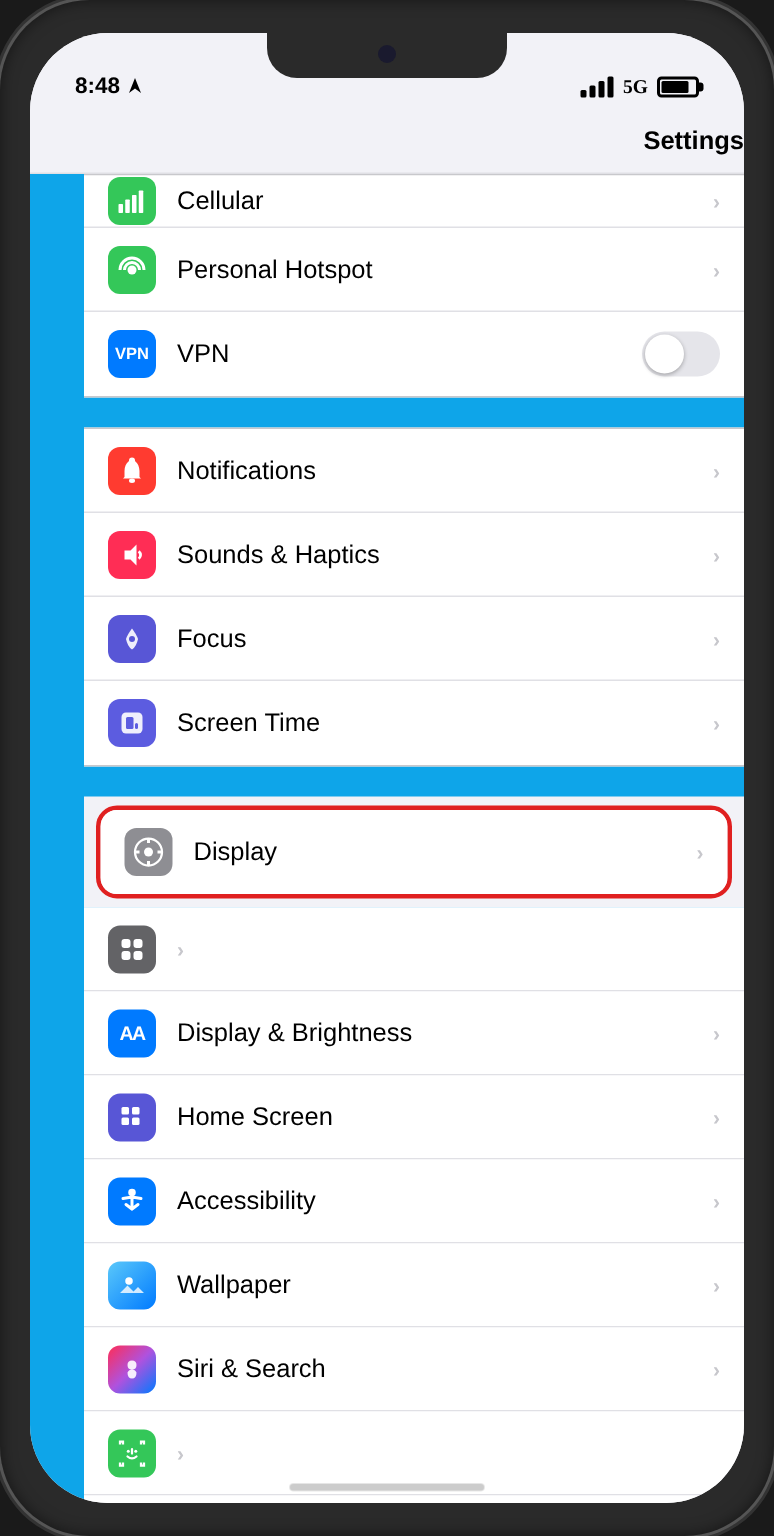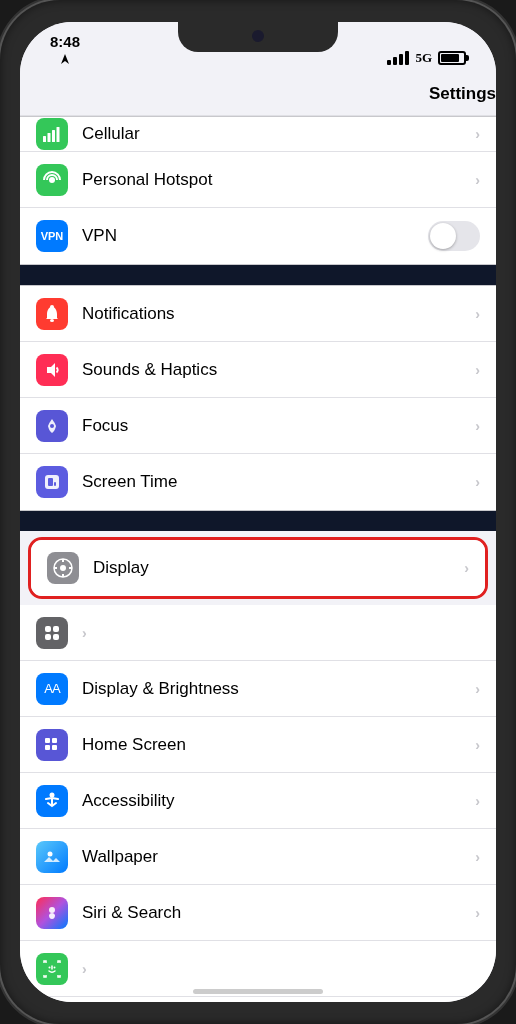--- a/index.html
+++ b/index.html
@@ -90,21 +90,20 @@
       border-radius: 50%;
     }
 
     .status-left {
       font-size: 15px;
       font-weight: 600;
       color: #000;
       display: flex;
       align-items: center;
       gap: 4px;
-      flex-direction: column;
     }
 
     .status-right {
       display: flex;
       align-items: center;
       gap: 6px;
       font-family: Liberation Serif, serif;
     }
 
     .signal-bars {
@@ -173,22 +172,23 @@
     .header-title {
       font-size: 17px;
       font-weight: 600;
       color: #000;
     }
 
     
     .content {
       flex: 1;
       overflow-y: auto;
-      background: #0f172a;
+      background: #0ea5e9;
       height: calc(980px - 50px - 44px);
+      padding-left: 36px;
     }
 
     .section {
       background: #fff;
       margin: 0 0 20px 0;
       border-top: 1px solid #c8c8cc;
       border-bottom: 1px solid #c8c8cc;
     }
 
     .settings-item {
@@ -428,21 +428,21 @@
                 <rect x="12" y="4" width="6" height="6" rx="2" fill="white"></rect>
                 <rect x="4" y="12" width="6" height="6" rx="2" fill="white"></rect>
                 <rect x="12" y="12" width="6" height="6" rx="2" fill="white"></rect>
               </svg>
             </div>
             <span class="chevron">›</span>
           </div>
 
           <div class="settings-item">
             <div class="item-icon" style="background:#007aff;">
-              <span style="color:#fff; font-size:13px; font-weight:400; letter-spacing:-1px;">AA</span>
+              <span style="color:#fff; font-size:13px; font-weight:700; letter-spacing:-1px;">AA</span>
             </div>
             <span class="item-label">Display &amp; Brightness</span>
             <span class="chevron">›</span>
           </div>
 
           <div class="settings-item">
             <div class="item-icon" style="background:#5856d6;">
               <svg width="22" height="22" viewBox="0 0 22 22">
                 <rect x="4" y="4" width="5" height="5" rx="1" fill="white"></rect>
                 <rect x="11" y="4" width="5" height="5" rx="1" fill="white"></rect>

